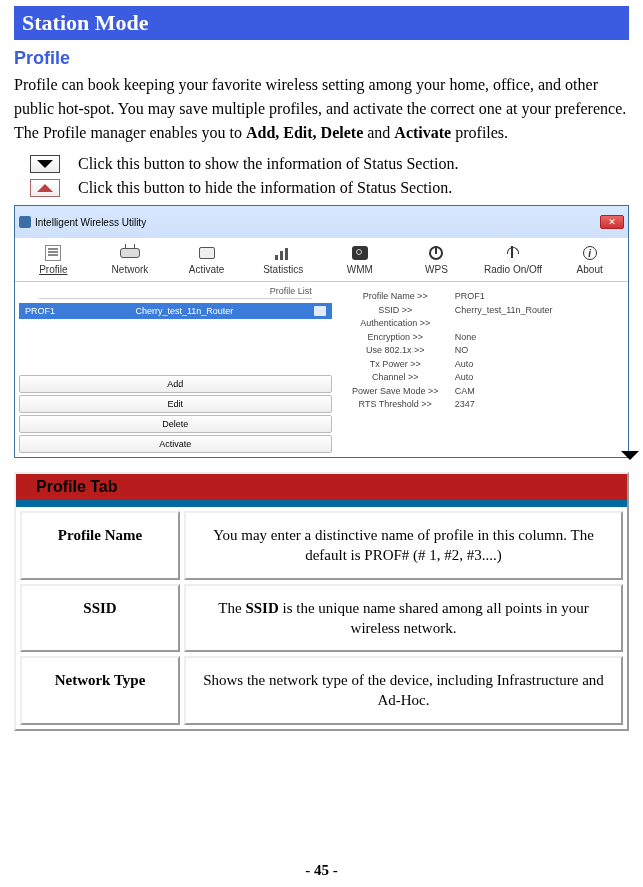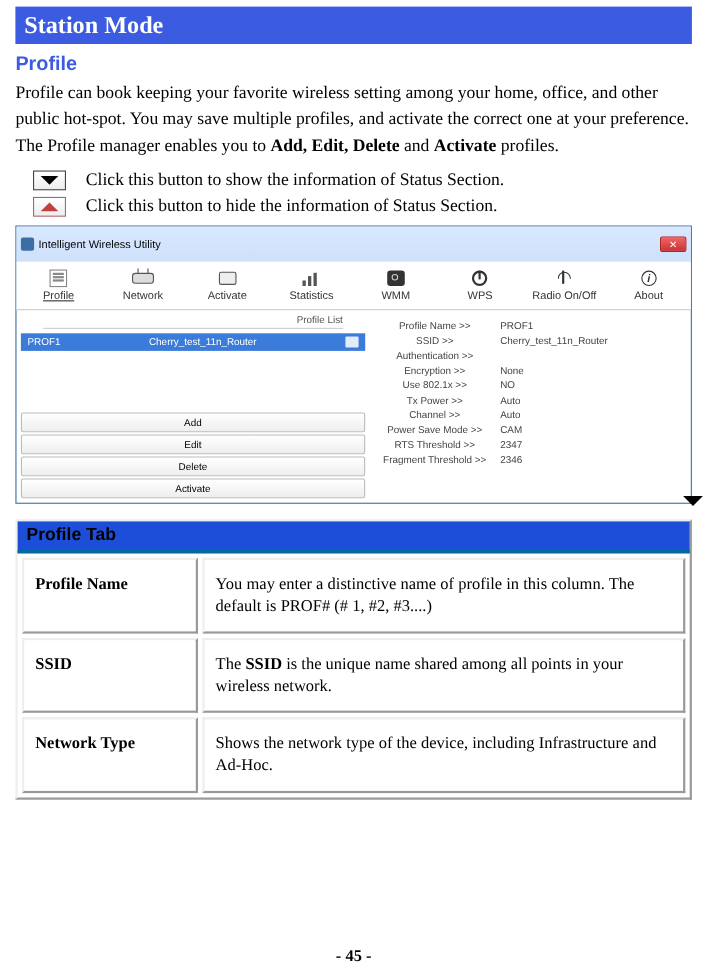--- a/index.html
+++ b/index.html
@@ -213,32 +213,33 @@
     
     .outer-table {
       margin-top: 14px;
       border: 2px solid #ddd;
       border-top-color: #eee;
       border-left-color: #eee;
       border-right-color: #999;
       border-bottom-color: #999;
     }
     .tab-header {
-      background: #1d4ed8;
+      background: #b91c1c;
       font-family: Arial, sans-serif;
       font-weight: bold;
       font-size: 16px;
-      padding: 4px 8px;
-      border-bottom: 3px solid #0369a1;
+      padding: 4px 20px;
+      border-bottom: 7px solid #0369a1;
     }
     .inner-cells {
       padding: 4px;
       display: grid;
       grid-template-columns: 160px 1fr;
       gap: 4px;
+      text-align: center;
     }
     .cell {
       border: 2px solid #ddd;
       border-top-color: #eee;
       border-left-color: #eee;
       border-right-color: #999;
       border-bottom-color: #999;
       padding: 12px 10px;
       font-size: 15px;
       line-height: 1.35;
@@ -406,24 +407,20 @@
                 <div class="detail-val">Auto</div>
               </div>
         <div class="detail-row">
                 <div class="detail-label">Power Save Mode &gt;&gt;</div>
                 <div class="detail-val">CAM</div>
               </div>
         <div class="detail-row">
                 <div class="detail-label">RTS Threshold &gt;&gt;</div>
                 <div class="detail-val">2347</div>
               </div>
-        <div class="detail-row">
-                <div class="detail-label">Fragment Threshold &gt;&gt;</div>
-                <div class="detail-val">2346</div>
-              </div>
       </div>
     </div>
   </div>
   <div class="collapse-tri">
     <div class="collapse-tri-inner"></div>
   </div>
   </div>
 
   <div class="outer-table">
     <div class="tab-header">Profile Tab</div>

